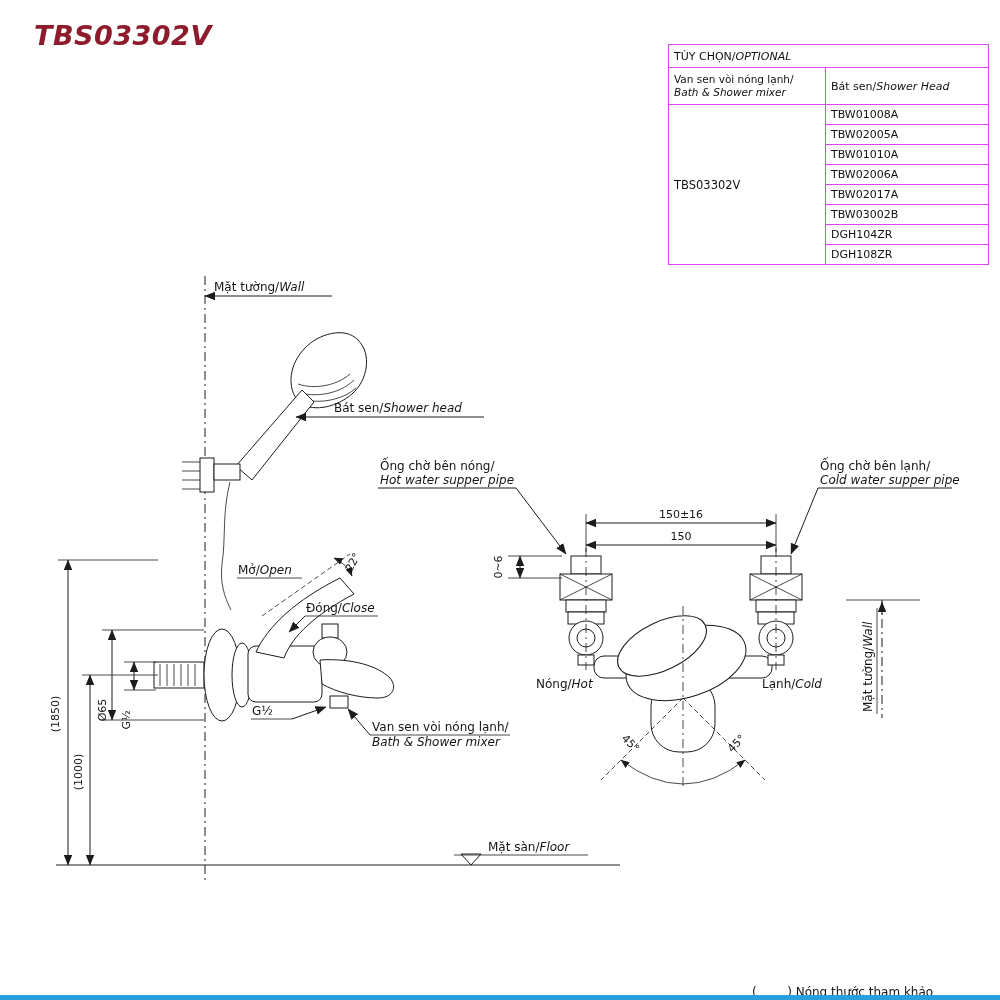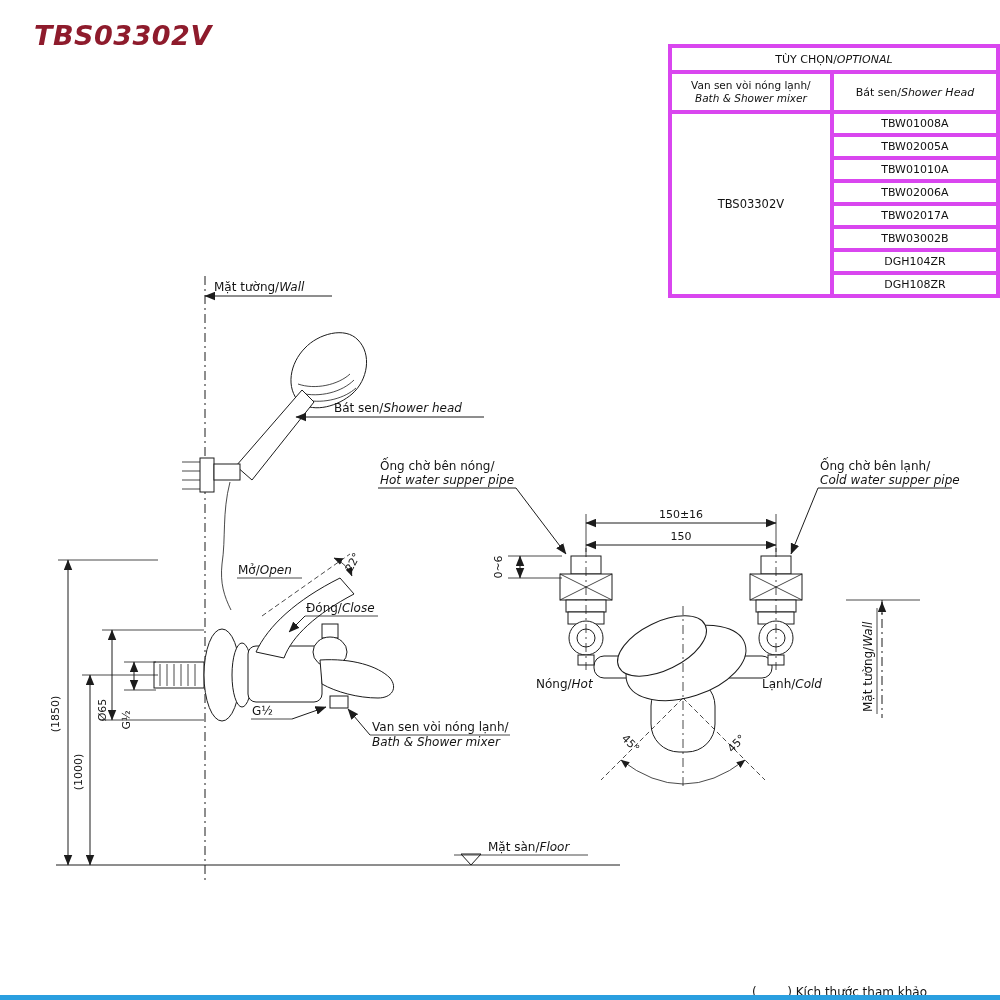--- a/index.html
+++ b/index.html
@@ -1,20 +1,20 @@
 <!DOCTYPE html>
 <html><head>
 <meta charset="utf-8">
 <style>
   html,body{margin:0;padding:0;background:#fff;}
   body{width:1000px;height:1000px;position:relative;font-family:"DejaVu Sans","Liberation Sans",sans-serif;color:#141414;}
   .page{position:absolute;inset:0;background:#ffffff;overflow:hidden;margin-top:8px;}
   .title{position:absolute;left:34px;top:12px;font-size:27px;font-weight:bold;font-style:italic;color:#8e1b2c;letter-spacing:.5px;}
   .opt-table{position:absolute;left:668px;top:36px;border-collapse:collapse;background:#fff;}
-  .opt-table td{border:4px solid #d946ef;font-size:11px;text-align:center;padding:1px 18px;color:#111;}
+  .opt-table td{border:1px solid #d946ef;font-size:11px;padding:1px 5px;color:#111;}
   .opt-table .hdr{height:20px;}
   .opt-table .c1{width:146px;}
   .opt-table .c2{width:152px;}
   .opt-table .sub1{font-size:10.5px;line-height:1.2;height:34px;}
   .opt-table .code{font-size:11.5px;}
   .opt-table .row{height:17px;}
   .it{font-style:italic;}
   .legend{position:absolute;left:752px;top:942px;font-size:12px;line-height:17px;white-space:pre;}
   .bluebar{position:absolute;left:0;bottom:0;width:1000px;height:5px;}
   svg{position:absolute;left:0;top:0;}
@@ -244,18 +244,18 @@
         <line class="thin" x1="846" y1="592" x2="920" y2="592"></line>
         <line class="ln cl" x1="882" y1="592" x2="882" y2="710"></line>
         <line class="ln" x1="882" y1="606" x2="882" y2="594" marker-end="url(#arr)"></line>
         <line class="thin" x1="877" y1="600" x2="877" y2="706"></line>
         <text transform="rotate(-90 872 704)" x="872" y="704"><tspan>Mặt tường/</tspan><tspan class="it">Wall</tspan></text>
       </g>
     </g>
   </svg>
 
   <div class="legend">
-    <div>(        ) Kích thước tham khảo</div>
+    <div>(        ) Nóng thước tham khảo</div>
     
   </div>
 
   <div class="bluebar" style="background: rgb(42, 159, 224);"></div>
 </div>
 
 </body></html>

